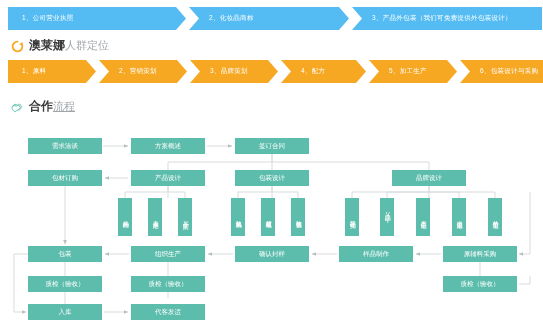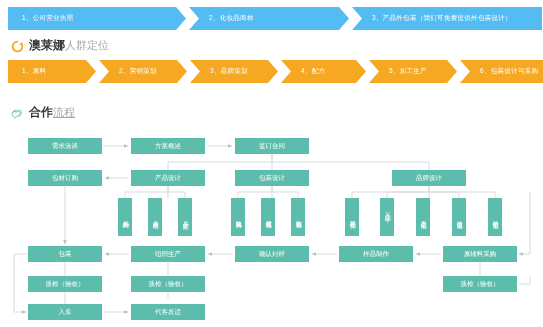--- a/index.html
+++ b/index.html
@@ -115,21 +115,21 @@
     <div class="gap"></div>
     <div class="seg" style="width: 88px;">
       <span class="lbl">5、加工生产</span>
     </div>
     <div class="gap"></div>
     <div class="seg" style="width: 93px;">
       <span class="lbl">6、包装设计与采购</span>
     </div>
   </div>
 
-<div class="heading" style="left:11px;top:104px;">
+<div class="heading" style="left:11px;top:98px;">
   <span class="ico">
     <svg viewBox="0 0 24 24" width="13" height="13">
       <path d="M7 20c-3.2-2.6-5-4.9-5-7.6A4 4 0 0 1 9.4 10 4 4 0 0 1 16.8 12.4C16.8 15.1 10.2 17.4 7 20Z" fill="none" stroke="#5cbdac" stroke-width="1.7"></path>
       <path d="M14 18c3.2-2.6 5-4.9 5-7.6A4 4 0 0 0 11.6 8 4 4 0 0 0 4.2 10.4" fill="none" stroke="#5cbdac" stroke-width="1.7"></path>
     </svg>
   </span>
   <span class="h-strong">合作</span>
   <span class="h-soft" style="margin-left:-5px;text-decoration:underline;">流程</span>
 </div>
 

